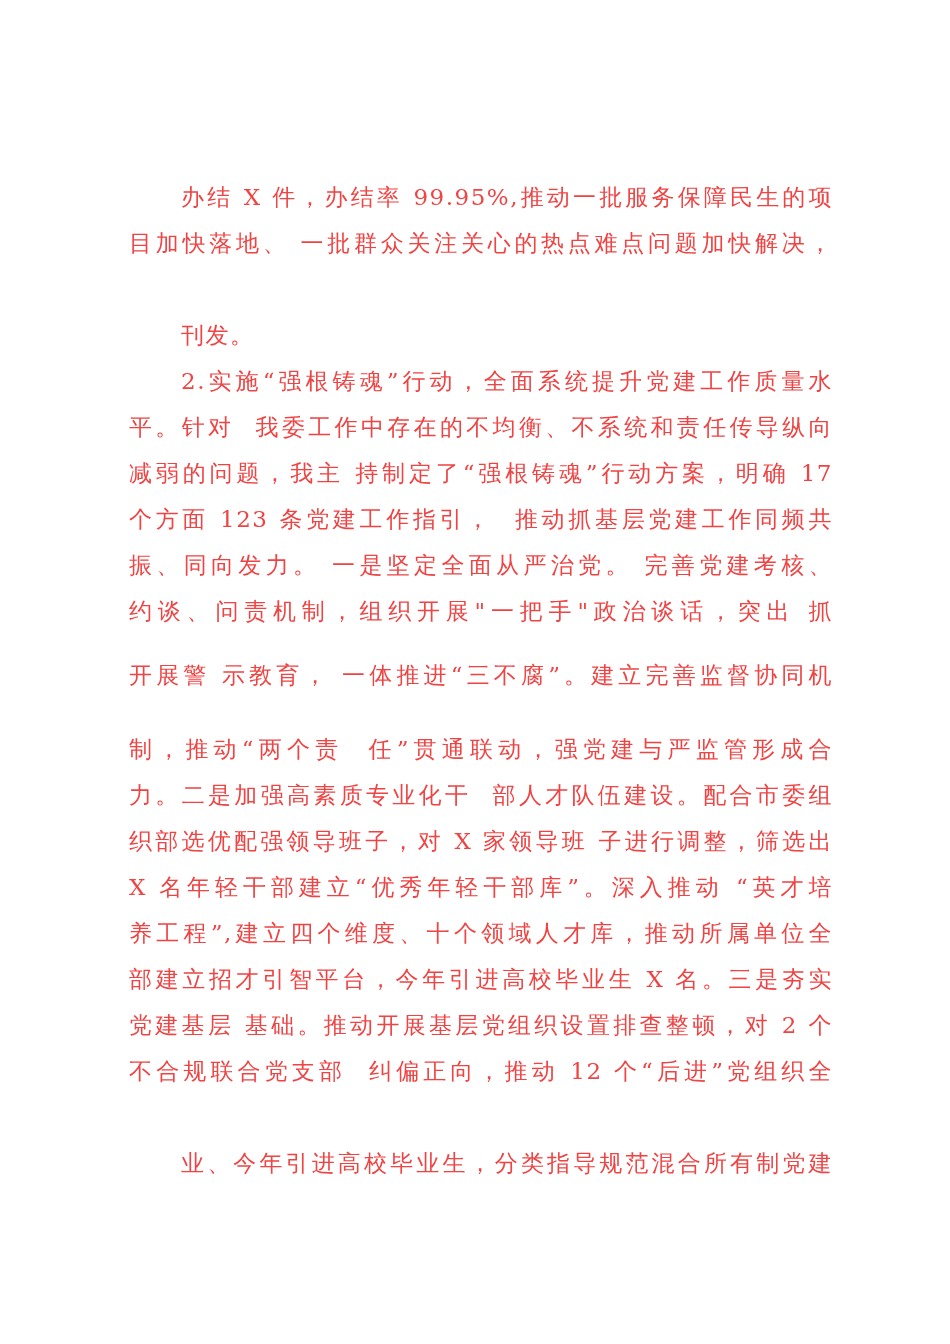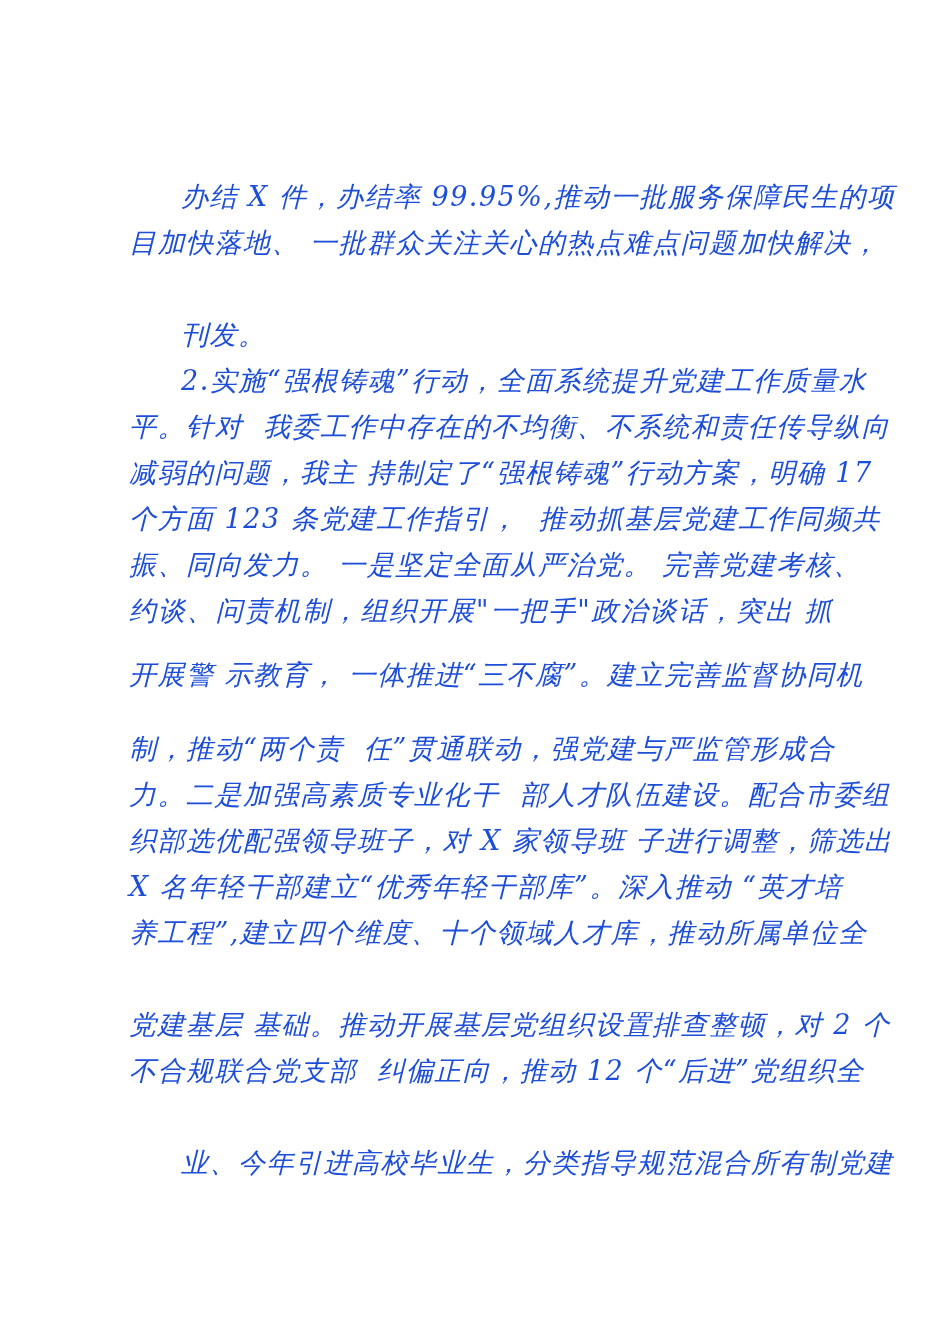--- a/index.html
+++ b/index.html
@@ -6,28 +6,27 @@
     body { width: 950px; height: 1344px; position: relative; overflow: hidden; }
     .page {
       position: absolute; left: 0; top: 0; width: 950px; height: 1344px; background: #ffffff;
     }
     .line {
       position: absolute;
       left: 129px;
       width: 704px;
       height: 46px;
       font-family: "DejaVu Serif", "Liberation Serif", serif;
-      font-size: 27px;
+      font-size: 23px;
       line-height: 46px;
-      color: #1d4ed8;
+      color: #ef4444;
       white-space: pre;
       letter-spacing: 1.5px;
       text-align: justify;
       text-align-last: justify;
-      font-style: italic;
     }
     .line.indent { left: 181px; width: 652px; }
     .line.last { text-align-last: left; }
   </style>
 </head>
 <body>
 
 <div class="page">
   <div class="line indent" style="top:174px">办结 X 件，办结率 99.95%,推动一批服务保障民生的项</div>
   <div class="line" style="top:220px">目加快落地、 一批群众关注关心的热点难点问题加快解决，</div>
@@ -37,16 +36,17 @@
   <div class="line" style="top:450px">减弱的问题，我主 持制定了“强根铸魂”行动方案，明确 17</div>
   <div class="line" style="top:496px">个方面 123 条党建工作指引，  推动抓基层党建工作同频共</div>
   <div class="line" style="top:542px">振、同向发力。 一是坚定全面从严治党。 完善党建考核、</div>
   <div class="line" style="top:588px">约谈、问责机制，组织开展"一把手"政治谈话，突出 抓</div>
   <div class="line" style="top:652px">开展警 示教育， 一体推进“三不腐”。建立完善监督协同机</div>
   <div class="line" style="top:726px">制，推动“两个责  任”贯通联动，强党建与严监管形成合</div>
   <div class="line" style="top:772px">力。二是加强高素质专业化干  部人才队伍建设。配合市委组</div>
   <div class="line" style="top:818px">织部选优配强领导班子，对 X 家领导班 子进行调整，筛选出</div>
   <div class="line" style="top:864px">X 名年轻干部建立“优秀年轻干部库”。深入推动 “英才培</div>
   <div class="line" style="top:910px">养工程”,建立四个维度、十个领域人才库，推动所属单位全</div>
+  <div class="line" style="top:956px">部建立招才引智平台，今年引进高校毕业生 X 名。三是夯实</div>
   <div class="line" style="top:1002px">党建基层 基础。推动开展基层党组织设置排查整顿，对 2 个</div>
   <div class="line" style="top:1048px">不合规联合党支部  纠偏正向，推动 12 个“后进”党组织全</div>
   <div class="line indent" style="top:1140px">业、今年引进高校毕业生，分类指导规范混合所有制党建</div>
 </div>
 
 </body></html>

